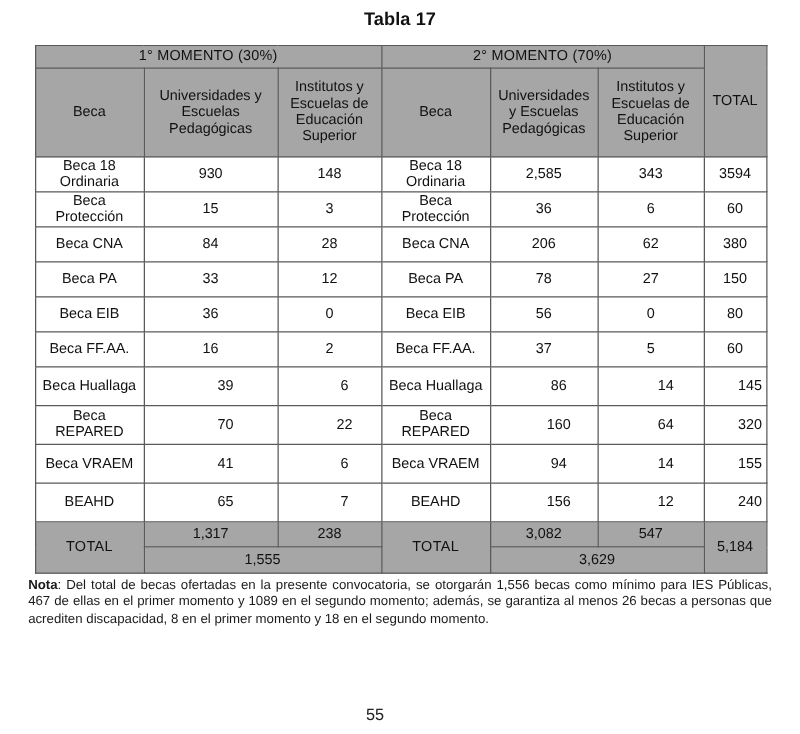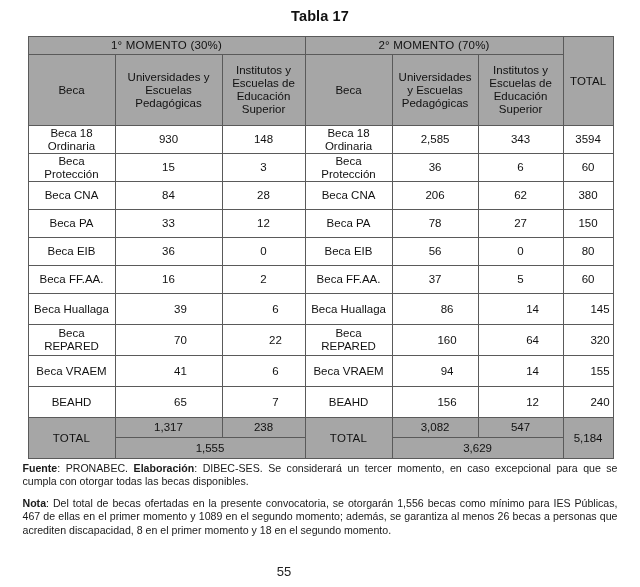--- a/index.html
+++ b/index.html
@@ -140,21 +140,21 @@
   .note-fuente {
     margin-bottom: 8px;
   }
   .note-nota { }
   .notes b { font-weight: bold; }
 
   
   .page-number {
     position: absolute;
     bottom: 8px;
-    left: 0;
+    left: 16px;
     width: 568px;
     text-align: center;
     font-size: 13px;
     color: #222;
   }
 </style>
 </head>
 <body>
 
 <div class="page">
@@ -292,19 +292,18 @@
         </tr>
         <tr>
           <td class="tot-sum" colspan="2">1,555</td>
           <td class="tot-sum" colspan="2">3,629</td>
         </tr>
       </tbody>
     </table>
   </div>
 
   <div class="notes">
-    <div class="note-fuente"><b>Fuente</b><span>: PRONABEC. </span><b>Elaboración</b><span>: DIBEC-SES. Se considerará un tercer momento, en caso excepcional para que se cumpla con otorgar todas las becas disponibles.</span></div>
     <div class="note-nota"><b>Nota</b><span>: Del total de becas ofertadas en la presente convocatoria, se otorgarán 1,556 becas como mínimo para IES Públicas, 467 de ellas en el primer momento y 1089 en el segundo momento; además, se garantiza al menos 26 becas a personas que acrediten discapacidad, 8 en el primer momento y 18 en el segundo momento.</span></div>
   </div>
 
   <div class="page-number">55</div>
 
 </div>
 
 </body></html>

